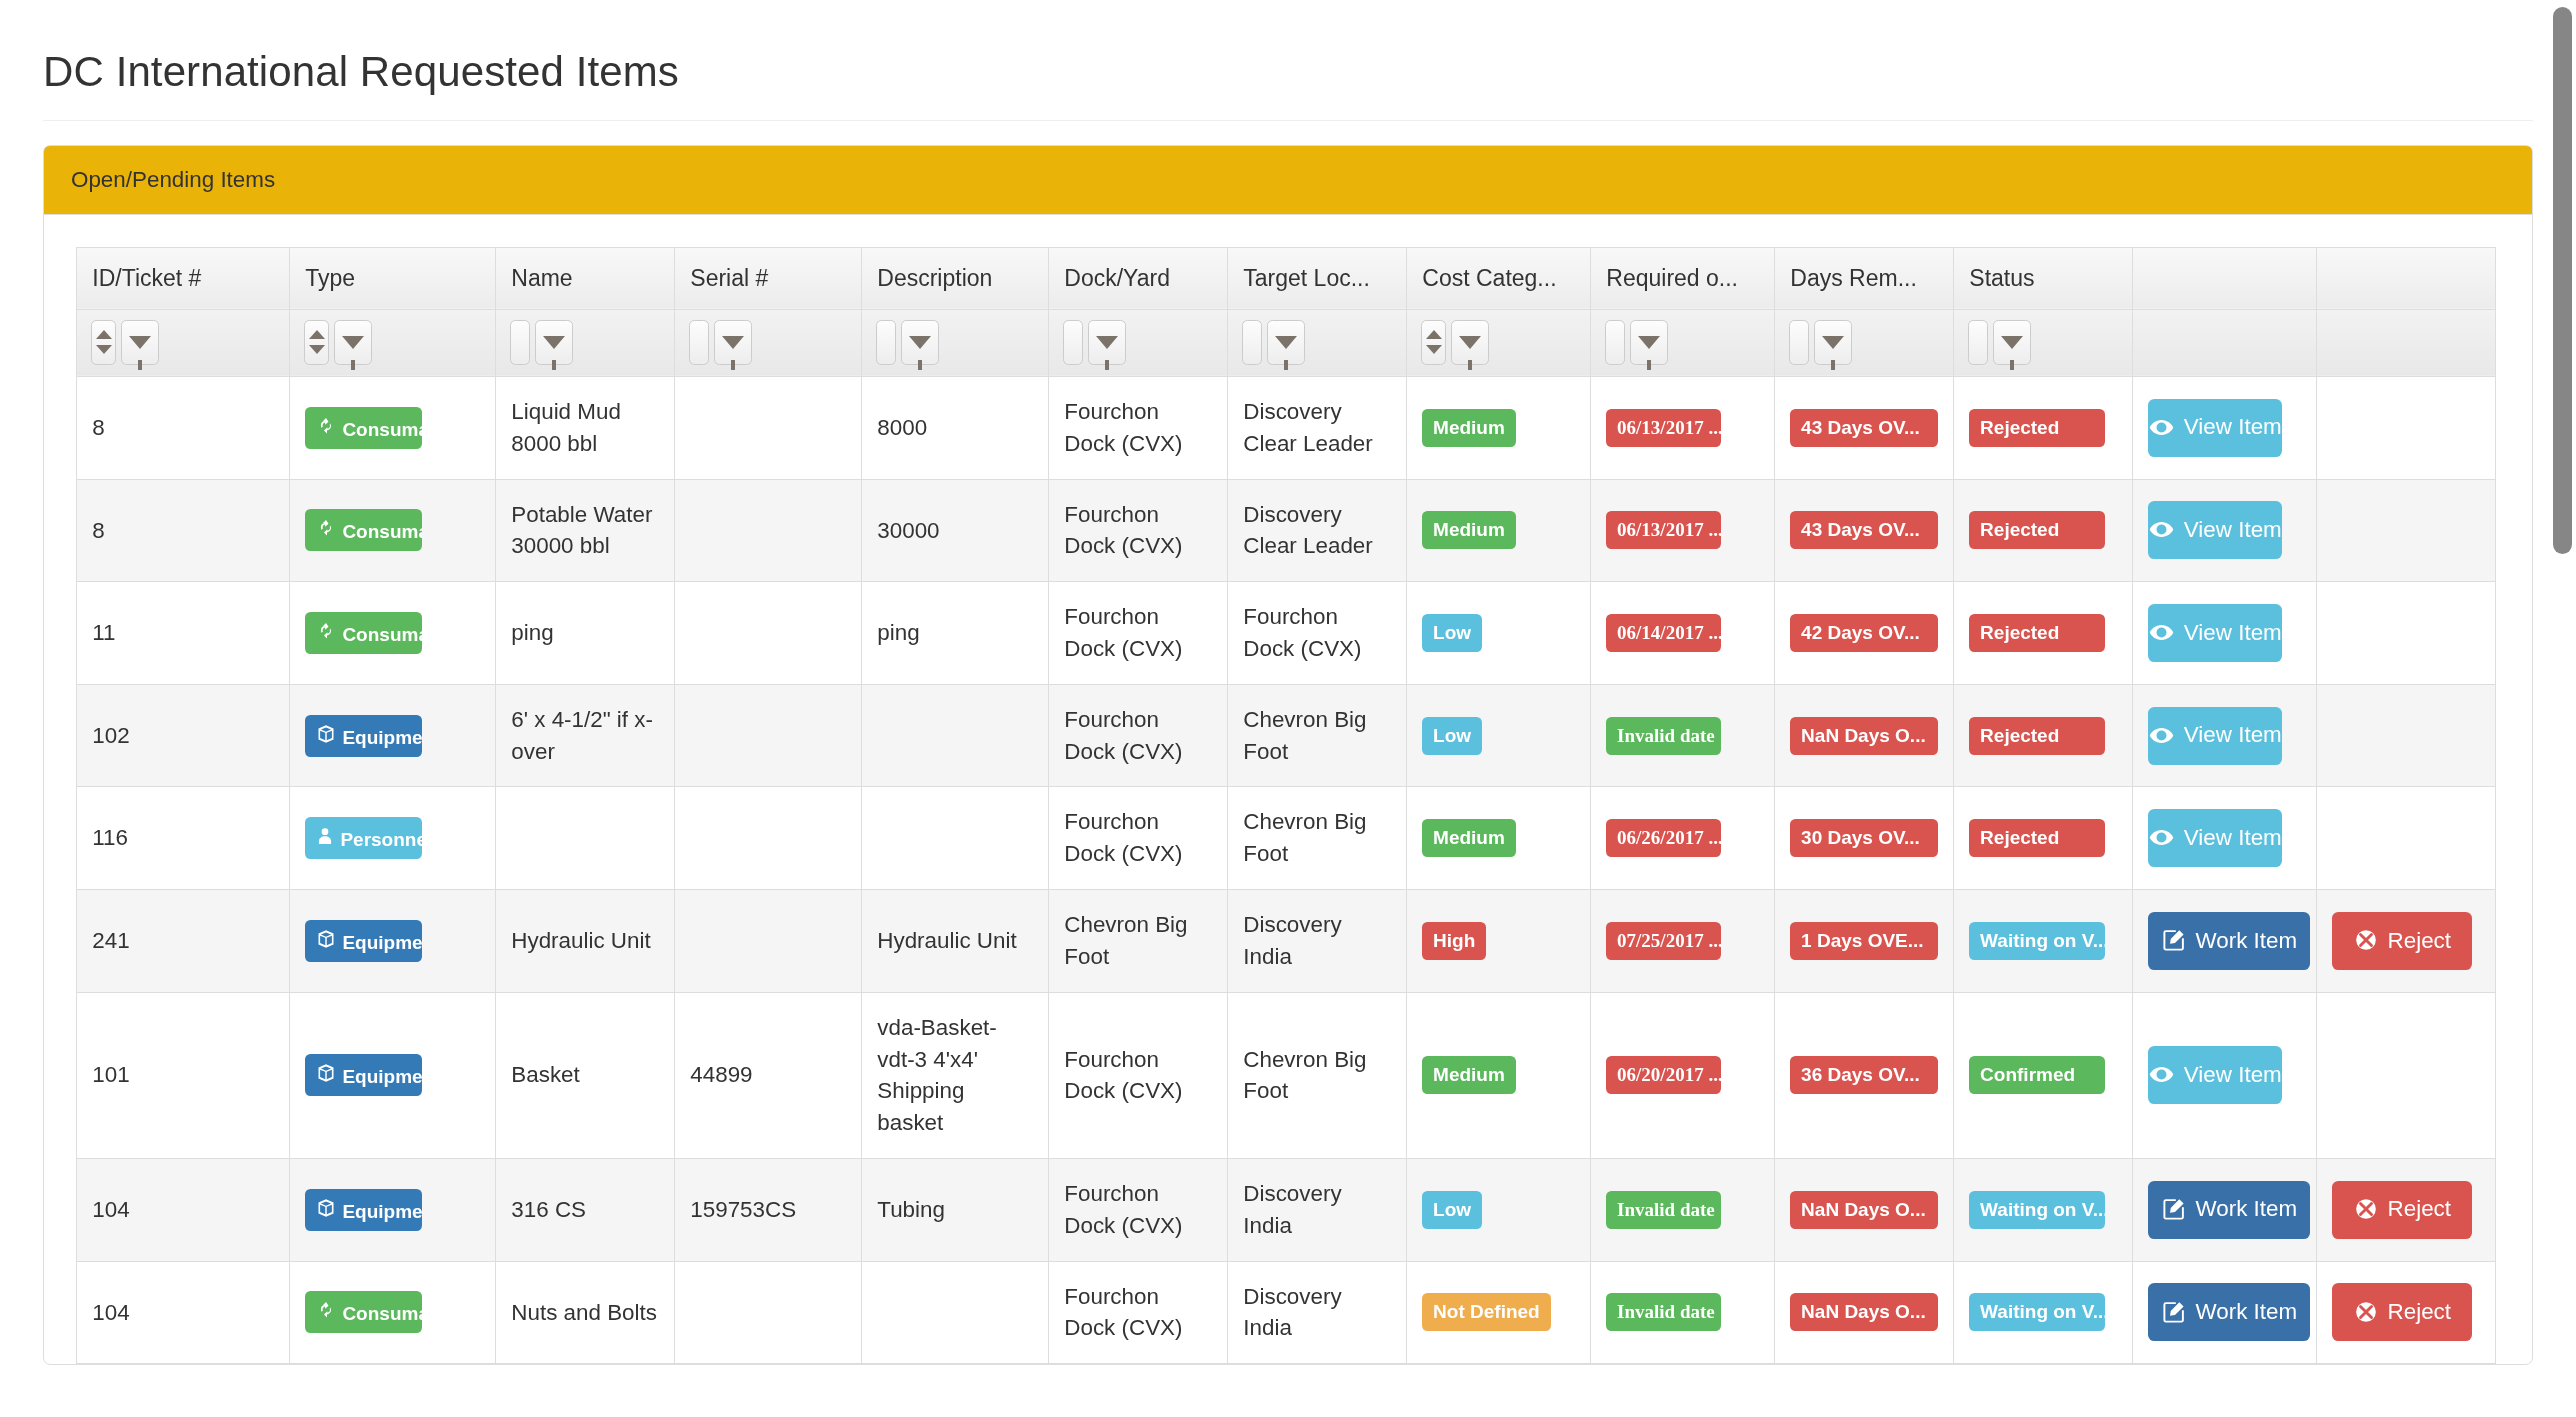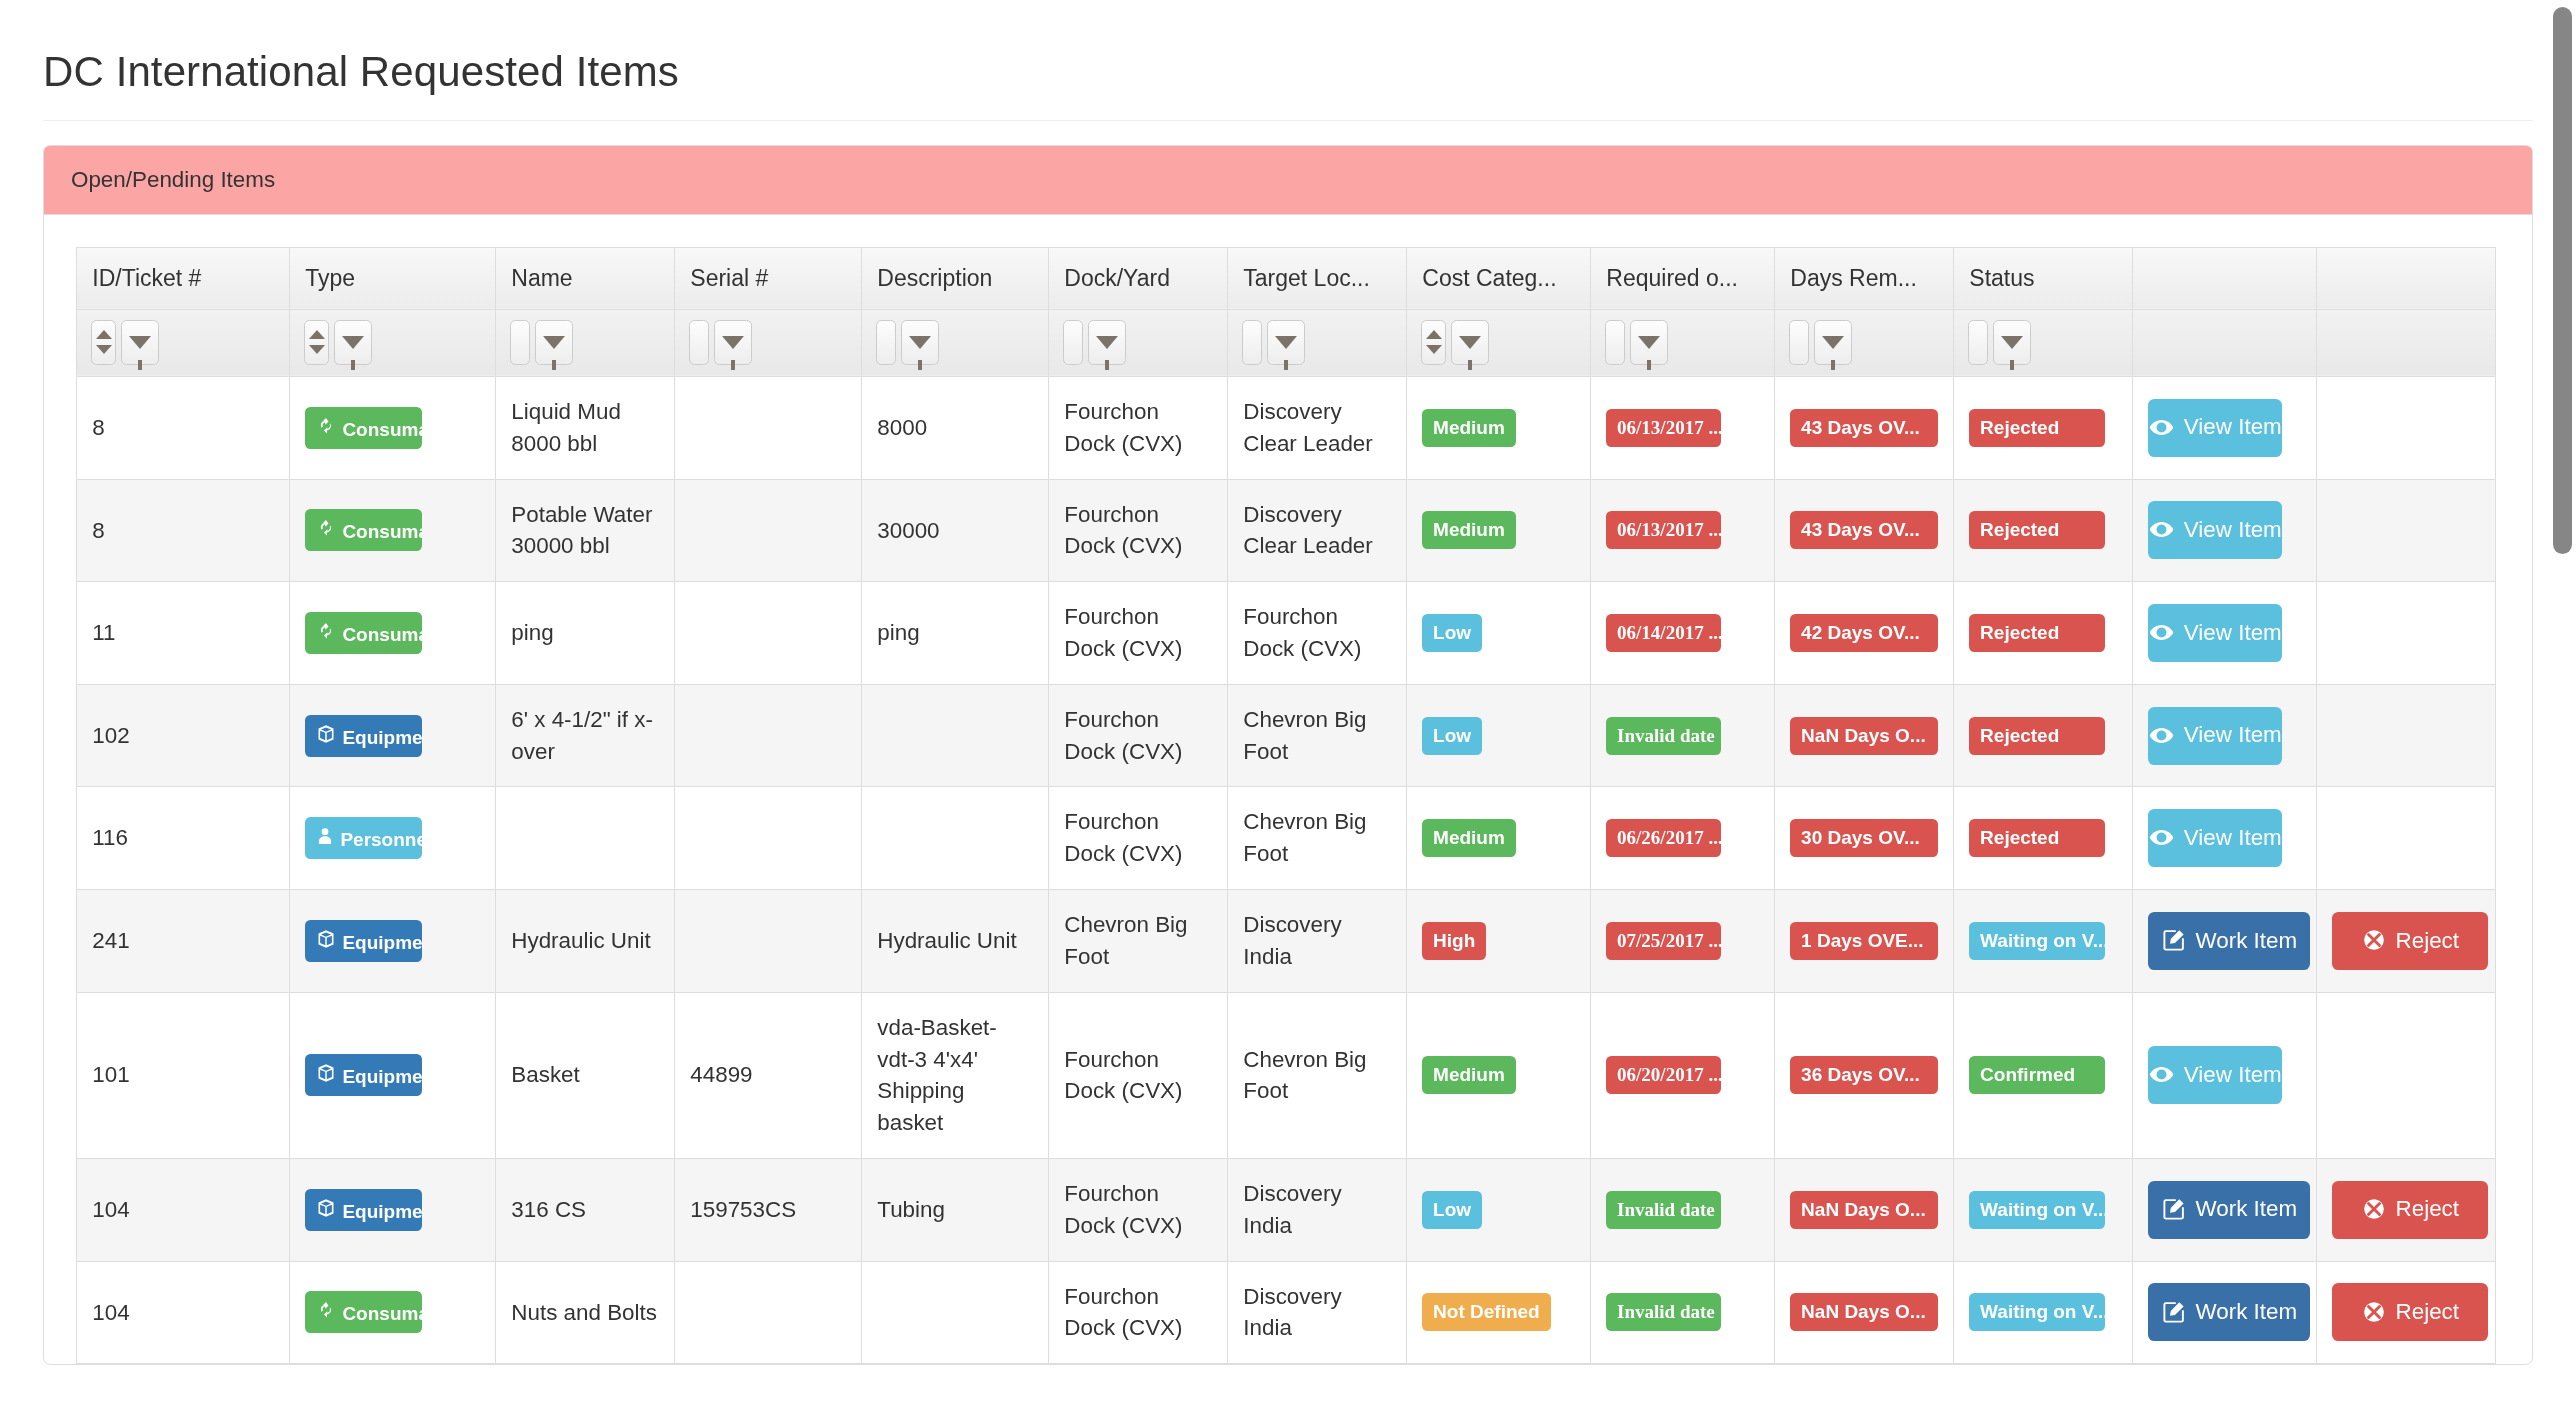--- a/index.html
+++ b/index.html
@@ -35,21 +35,21 @@
   }
 
   
   .panel {
     margin: 24px 43px 0 43px;
     border: 1.8px solid #dddddd;
     border-radius: 7.2px;
     background: #ffffff;
   }
   .panel-heading {
-    background: #fca5a5;
+    background: #eab308;
     border-bottom: 1.8px solid #dddddd;
     border-radius: 5.4px 5.4px 0 0;
     padding: 22.4px 27px 23px 27px;
   }
   .panel-heading-title {
     font-size: 22.4px;
     color: #333333;
     line-height: 1;
   }
   .panel-body {
@@ -179,21 +179,21 @@
     font-weight: 400;
     padding: 12.6px 18px 13.5px 18px;
     white-space: nowrap;
     cursor: pointer;
     border: none;
     font-family: "Liberation Sans", sans-serif;
   }
   .btn .bico { margin-right: 10px; display: inline-flex; }
   .btn-view  { background: #5bc0de; width: 134px; }
   .btn-work  { background: #3a70a8; width: 162px; }
-  .btn-reject{ background: #d9534f; width: 156px; text-align: center; }
+  .btn-reject{ background: #d9534f; width: 140px; text-align: center; }
 
   svg { display: block; }
 
   
   .scrollbar-track {
     position: absolute;
     top: 0; right: 0;
     width: 24px; height: 1418px;
     background: #ffffff;
   }

